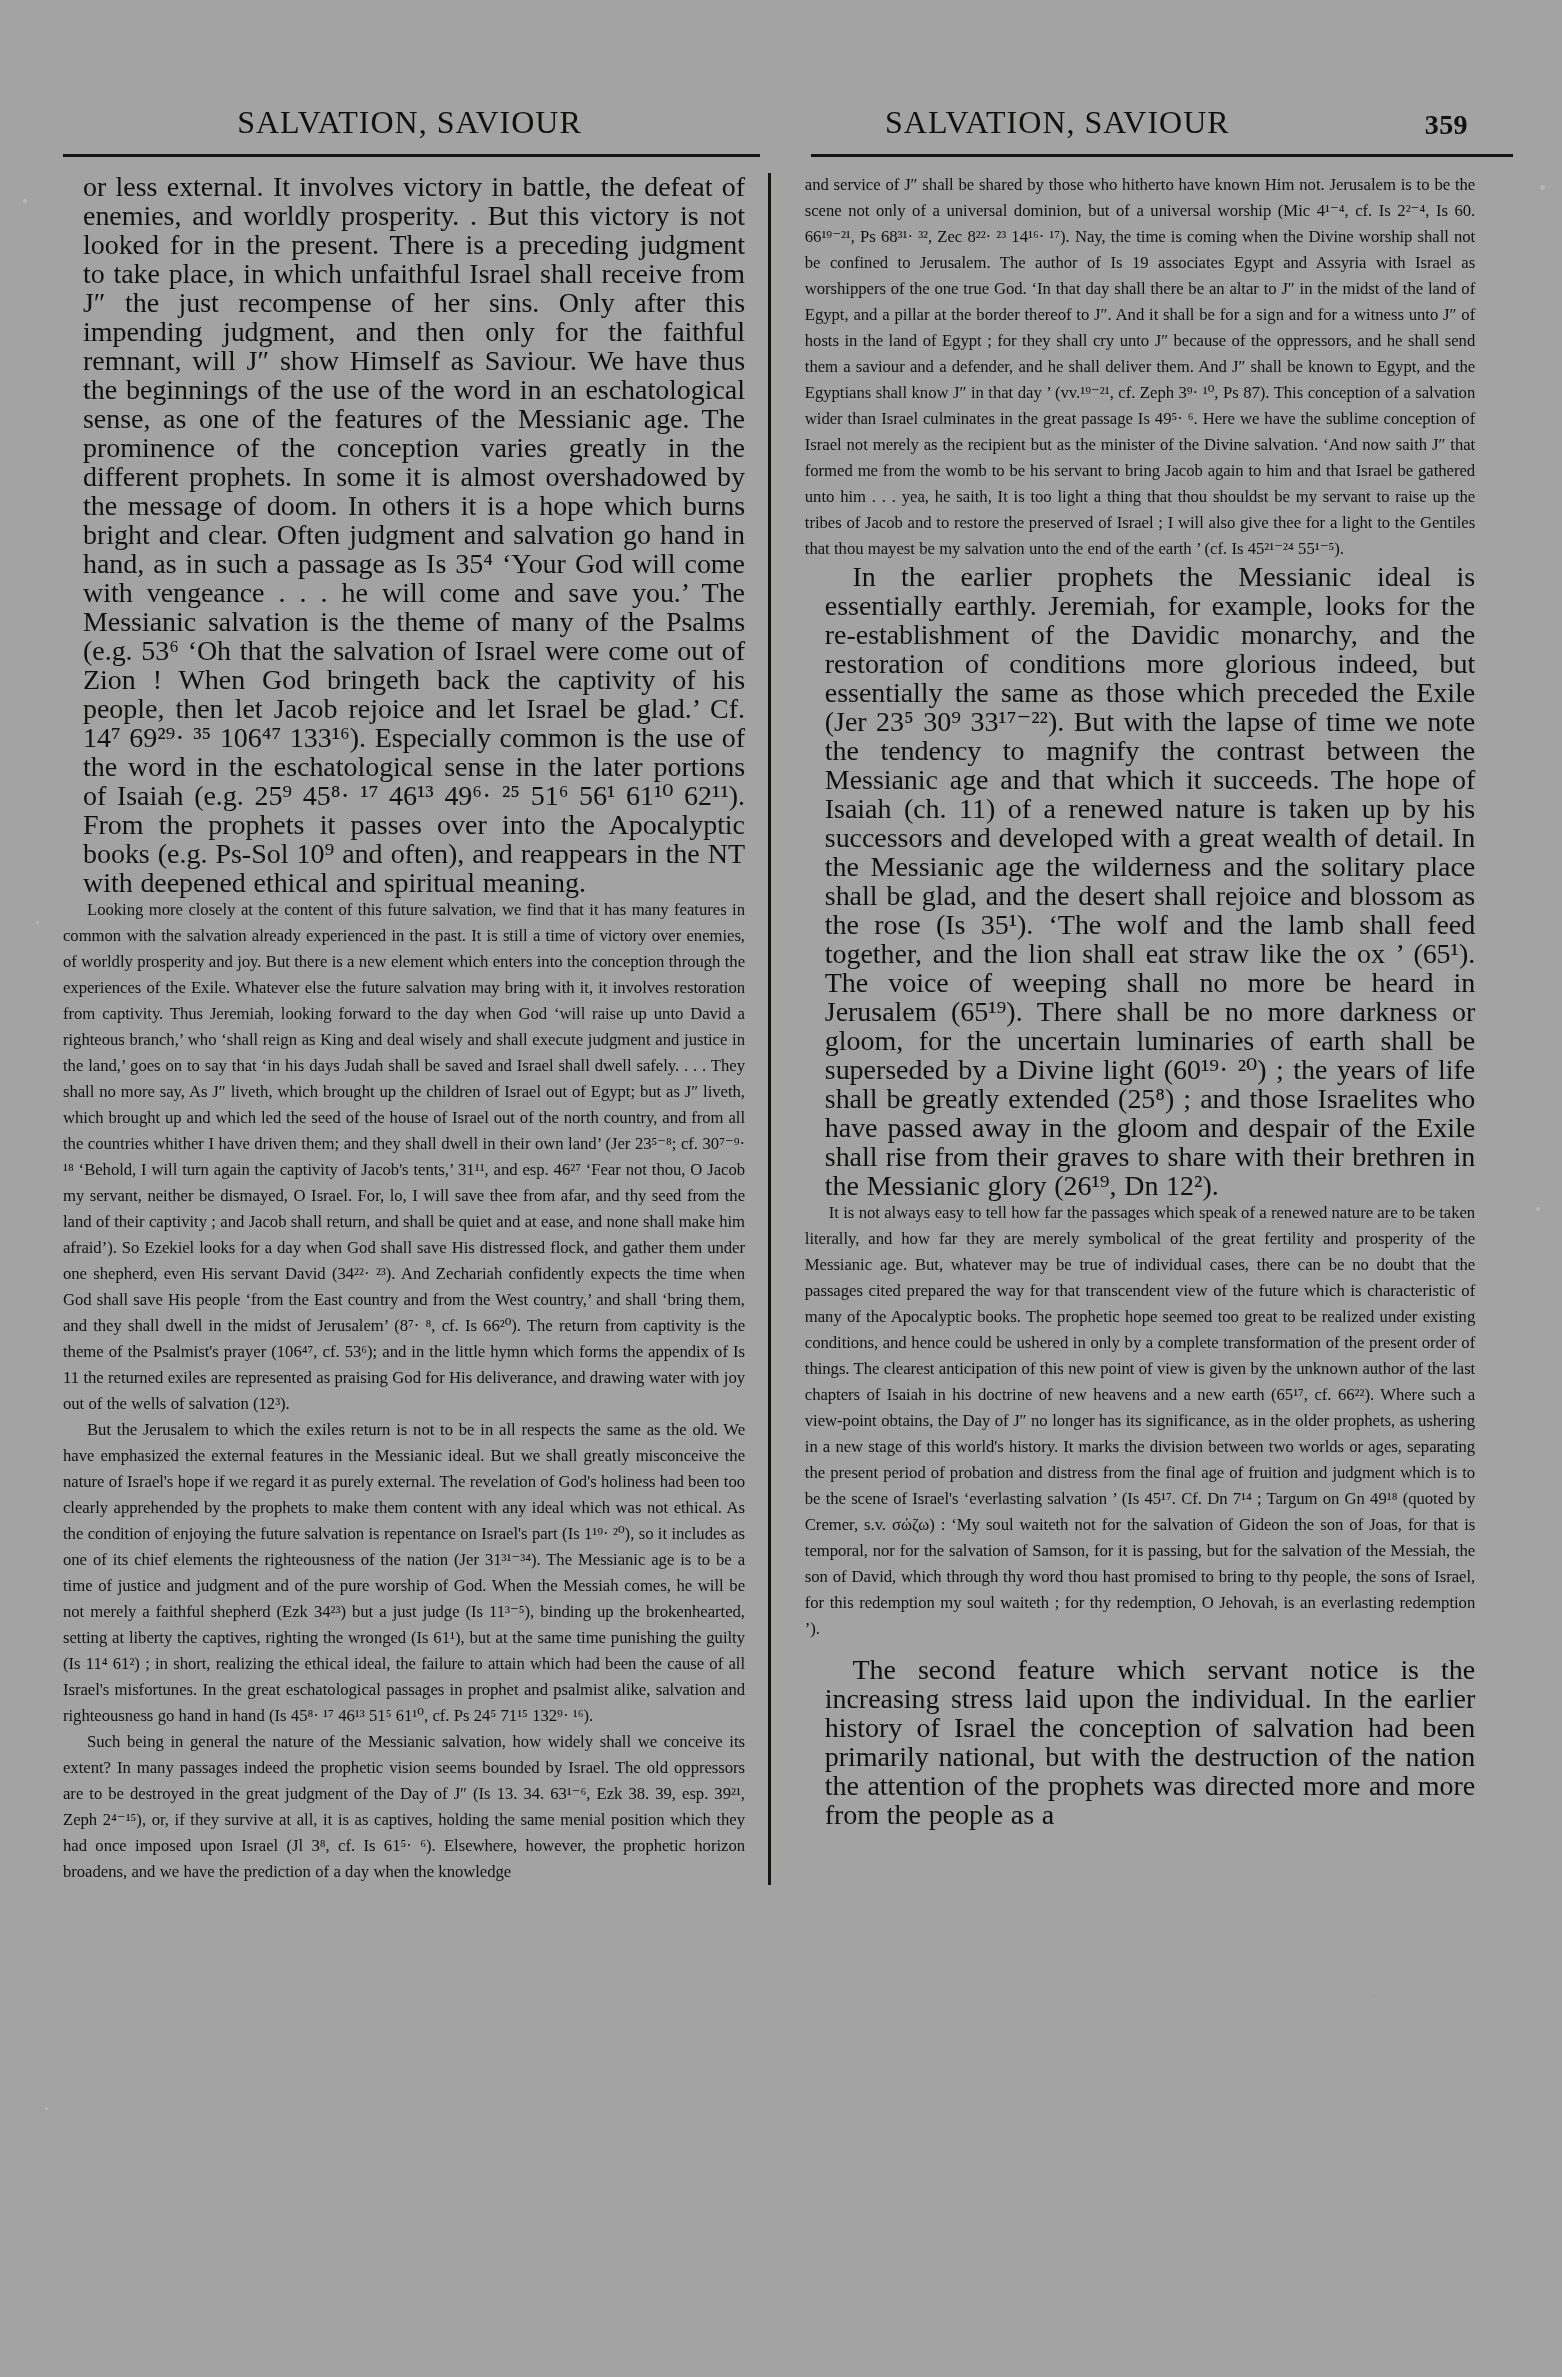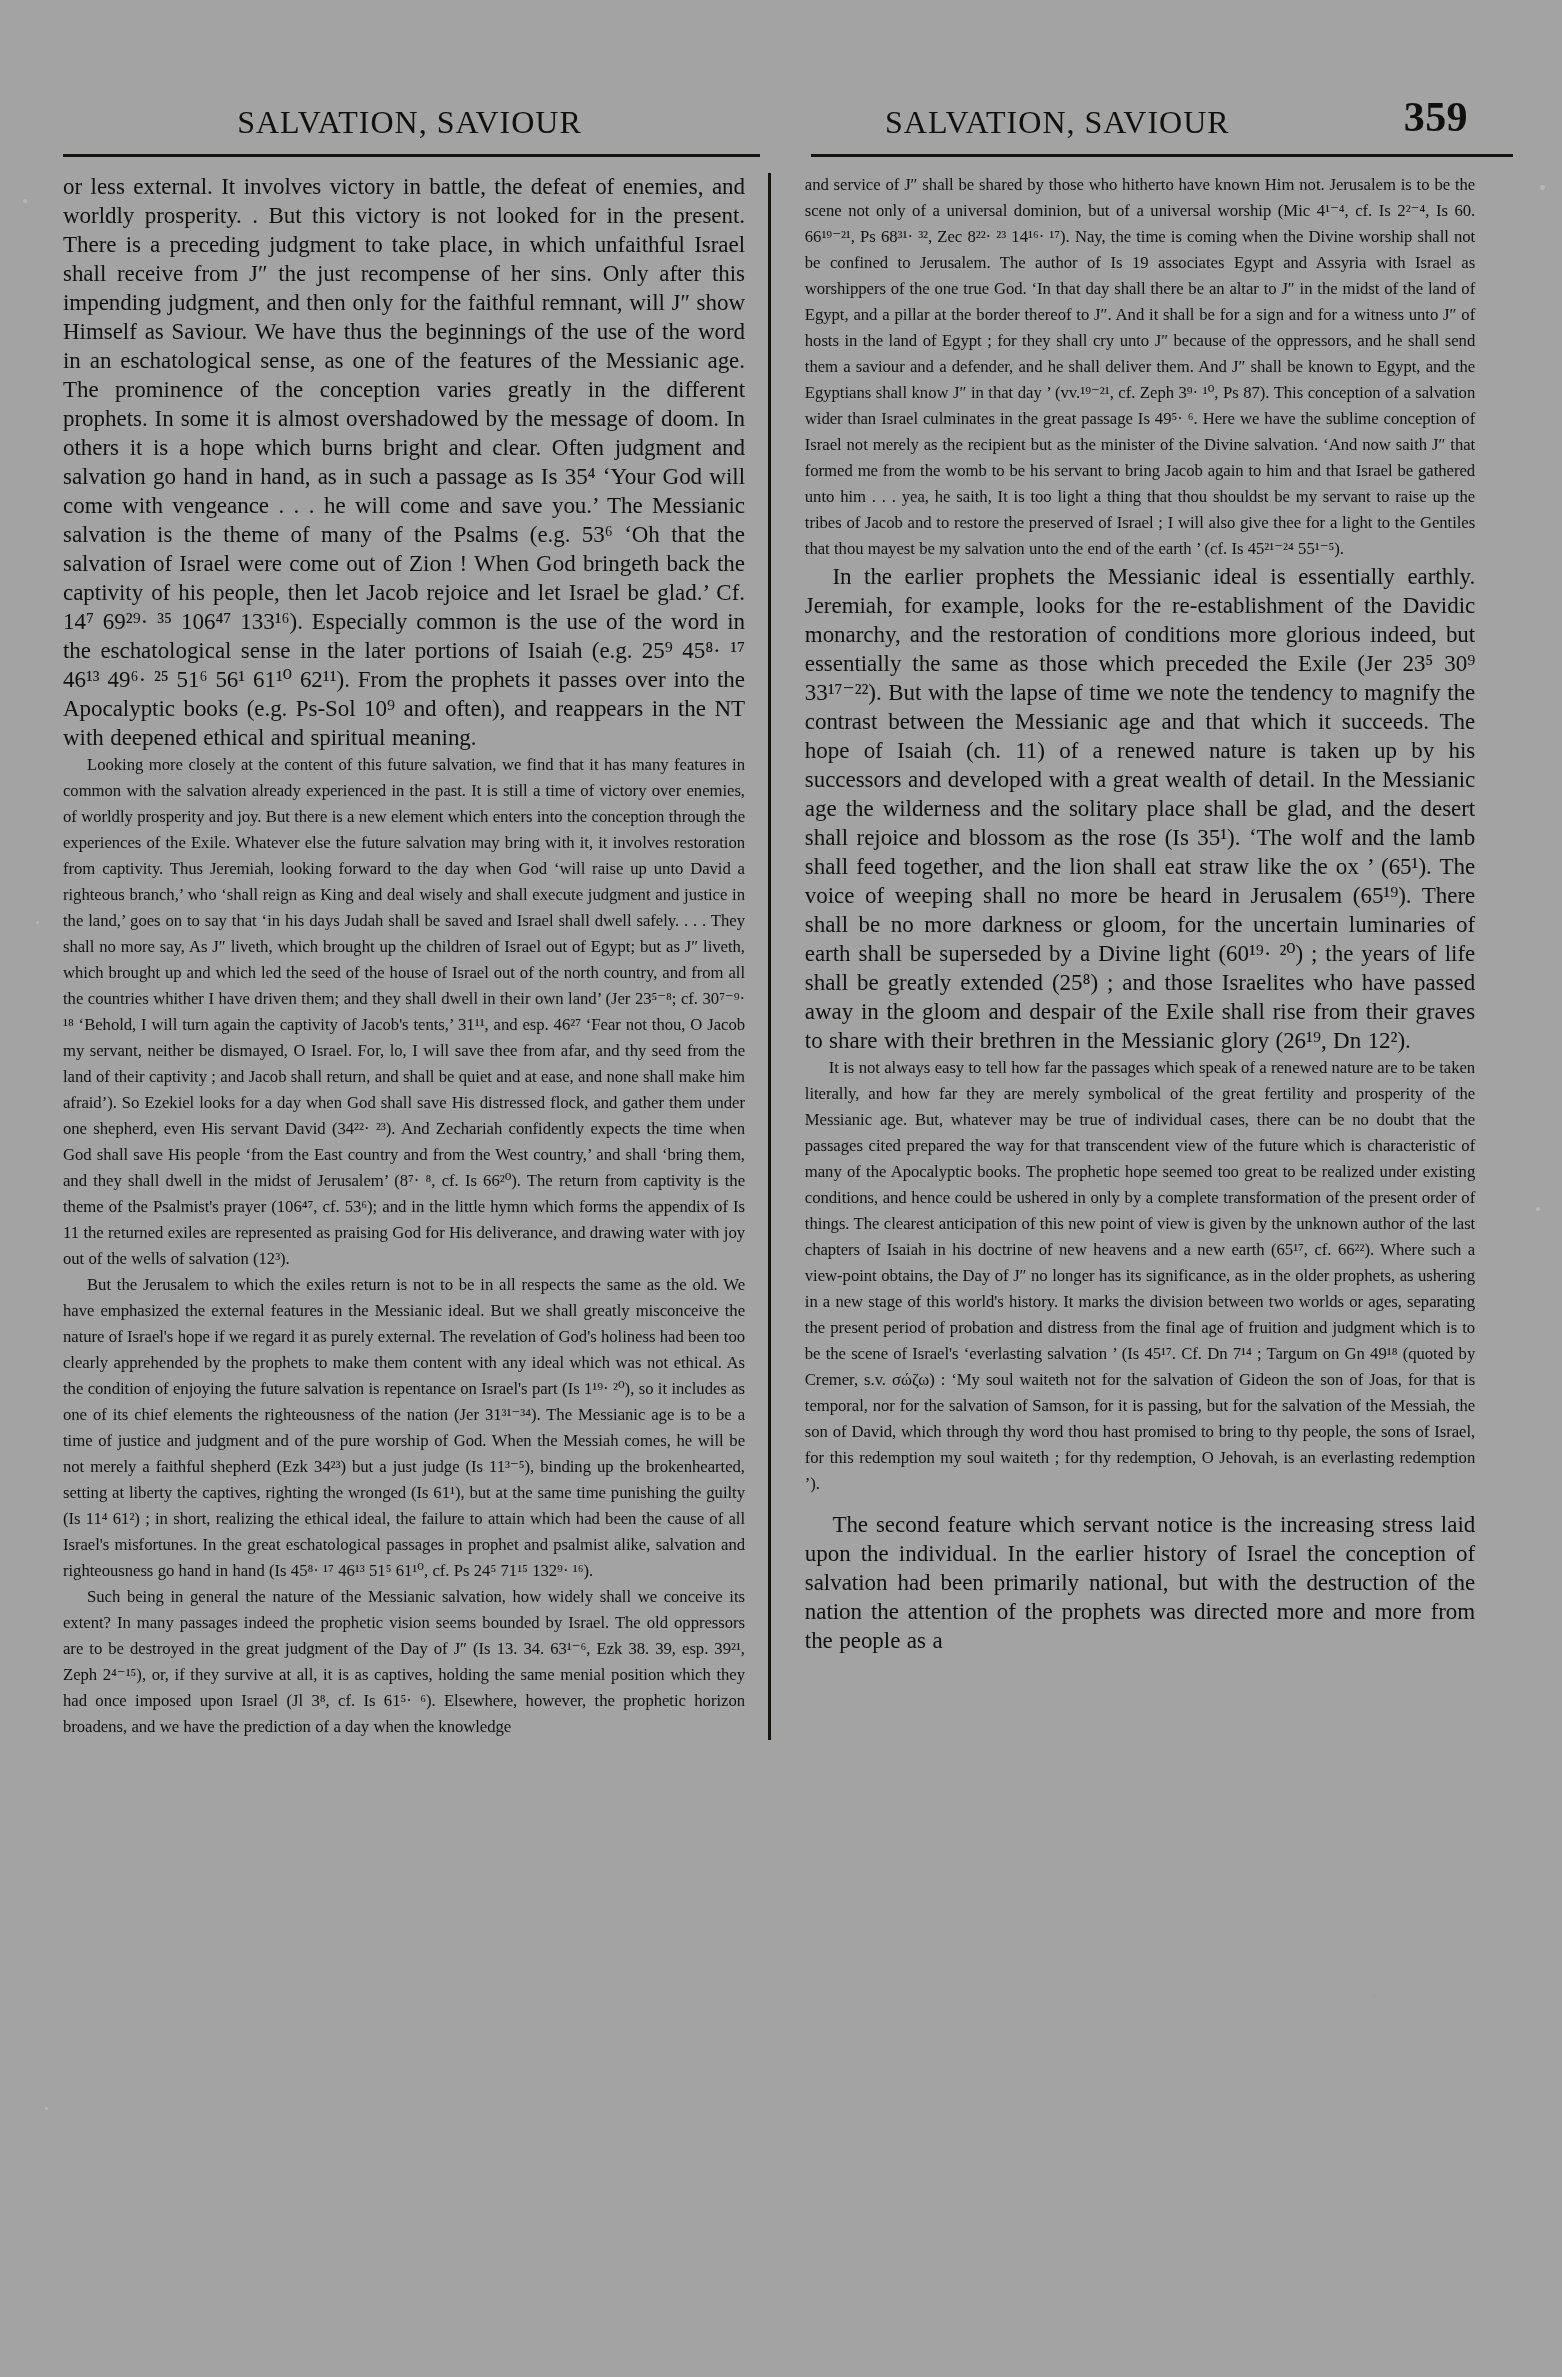--- a/index.html
+++ b/index.html
@@ -57,21 +57,21 @@
     padding-left: 97px;
     padding-right: 45px;
   }
   .rh-title {
     font-size: 32px;
     letter-spacing: 1px;
     font-weight: 400;
     white-space: nowrap;
   }
   .rh-pageno {
-    font-size: 42px;
+    font-size: 28px;
     font-weight: 700;
     letter-spacing: 0.4px;
   }
 
   
   .rule-top {
     margin-top: 13px;
     display: flex;
     width: 100%;
   }
@@ -105,24 +105,25 @@
   }
 
   
   p {
     margin: 0;
     text-align: justify;
     text-justify: inter-word;
     hyphens: none;
   }
   .big {
-    font-size: 23px;
+    font-size: 28px;
     line-height: 29px;
     letter-spacing: -0.04px;
     word-spacing: 0.8px;
+    margin-left: 20px;
   }
   .big + .big { text-indent: 27.6px; }
   .big.indent { text-indent: 27.6px; }
   .small {
     font-size: 16.7px;
     line-height: 26px;
     letter-spacing: -0.04px;
     word-spacing: 0.2px;
   }
   .small.indent { text-indent: 24px; }

